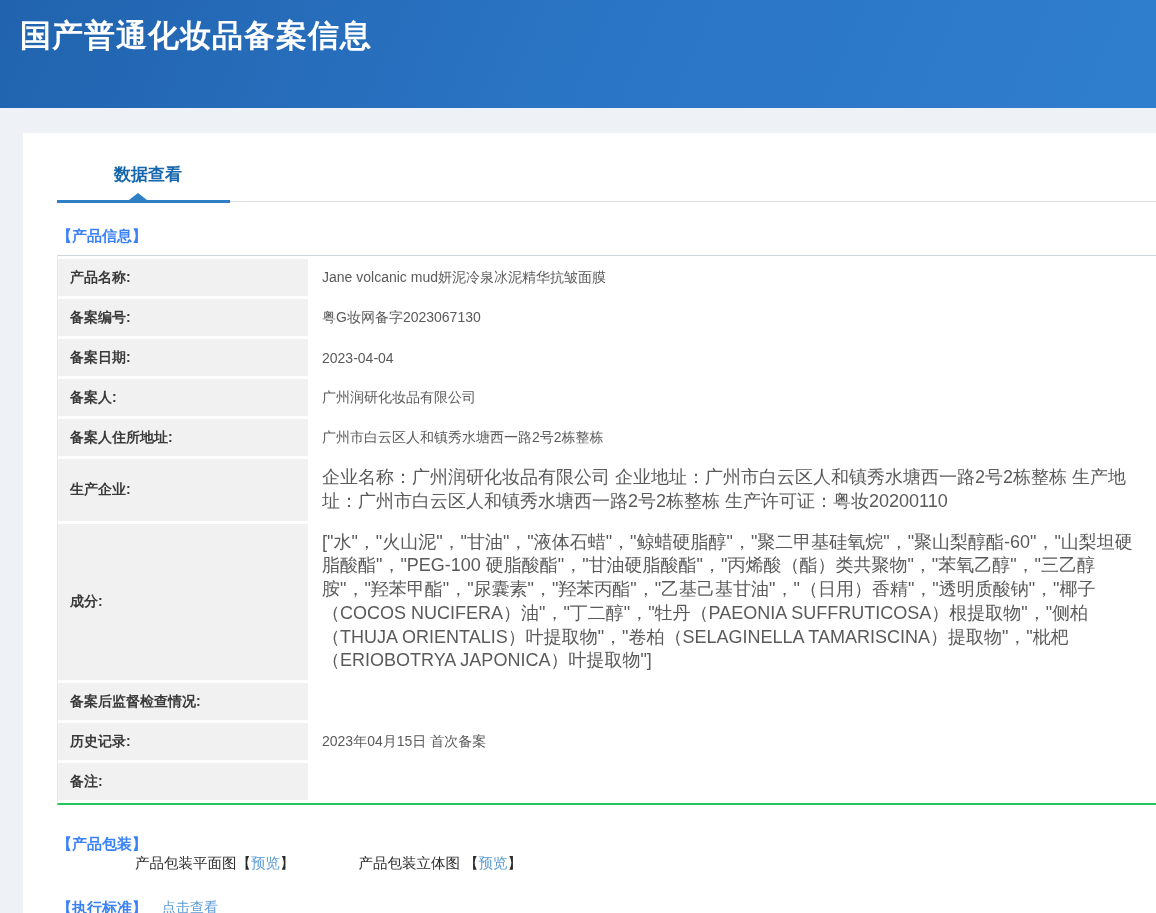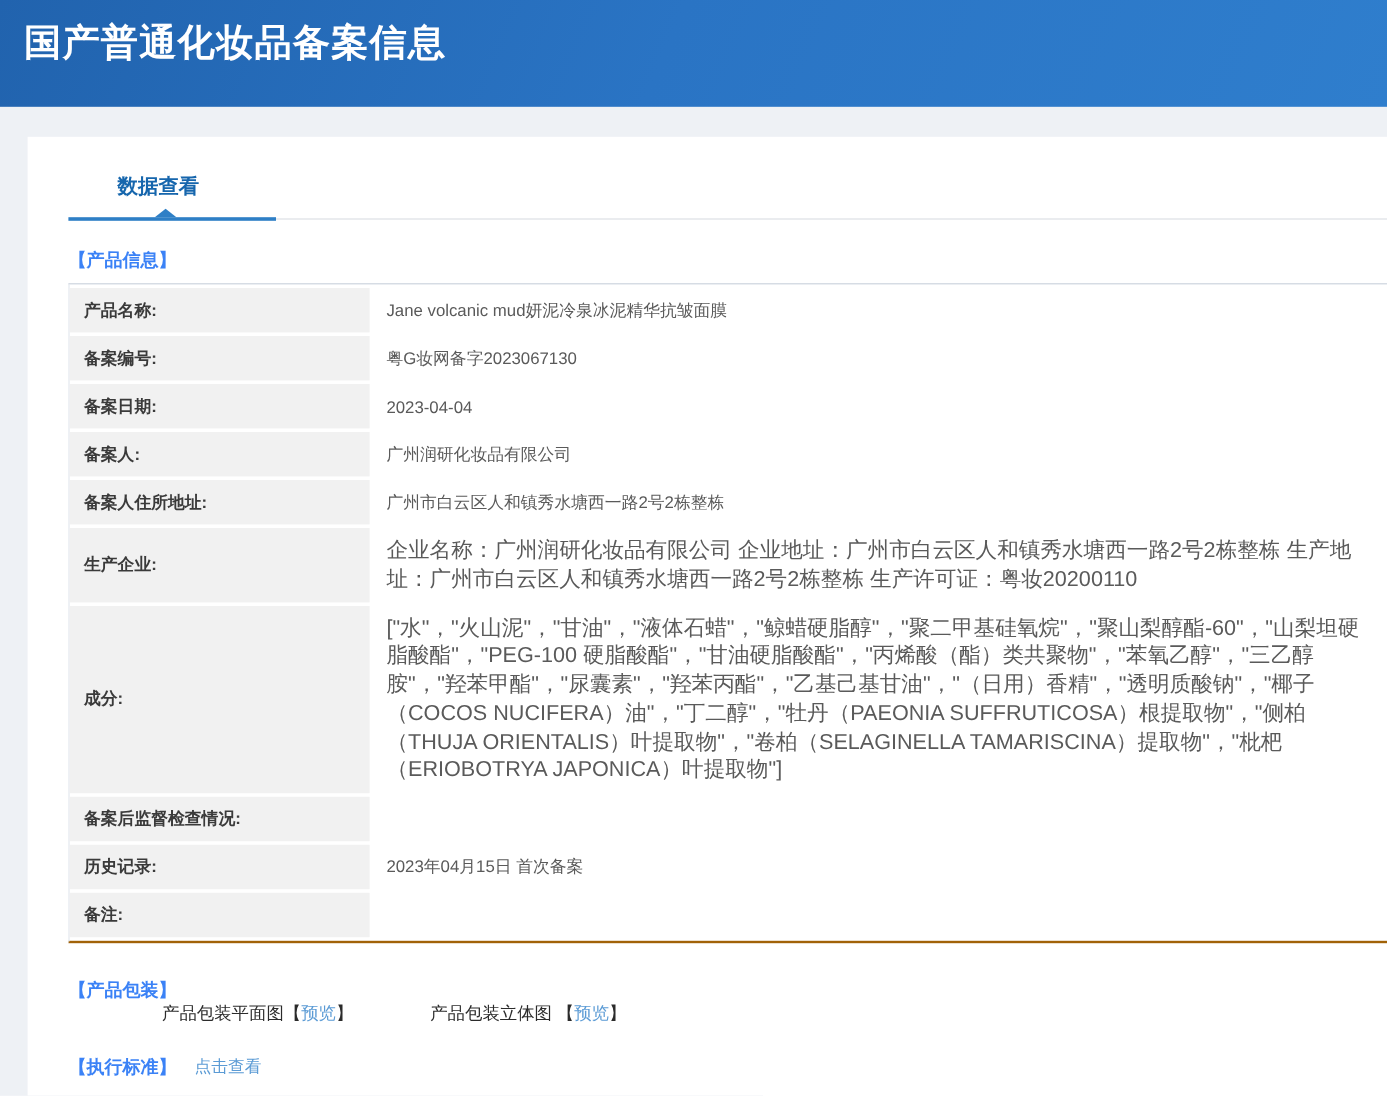--- a/index.html
+++ b/index.html
@@ -4,42 +4,42 @@
 <style>
   * { margin: 0; padding: 0; box-sizing: border-box; }
   html, body {
     width: 1156px; height: 913px;
     background: #eef1f5;
     font-family: "Liberation Sans", sans-serif;
     overflow: hidden;
   }
   
   .banner {
-    height: 89px;
+    height: 108px;
     background: linear-gradient(113deg, #2163ae 0%, #2a74c4 48%, #2f7ecd 100%);
     padding: 15px 0 0 20px;
   }
   .banner h1 {
     color: #ffffff;
     font-size: 31px;
     font-weight: 700;
     letter-spacing: 1px;
   }
   
   .card {
     margin: 25px 0 0 23px;
     width: 1133px;
     min-height: 729px;
     background: #ffffff;
     padding: 30px 0 42px 34px;
   }
   
   .tab-label {
     display: inline-block;
-    margin-left: 41px;
+    margin-left: 57px;
     font-size: 17px;
     font-weight: 700;
     color: #1666ad;
     cursor: pointer;
   }
   .tab-underline {
     position: relative;
     display: flex;
     align-items: center;
     height: 3px;
@@ -69,21 +69,21 @@
     color: #3b82f6;
   }
   .heading-product { margin-top: 24px; margin-bottom: 9px; }
   
   table.info {
     width: 100%;
     border-collapse: separate;
     border-spacing: 0 3px;
     border-top: 1px solid #ccd4de;
     border-left: 1px solid #e3e8ee;
-    border-bottom: 2px solid #a16207;
+    border-bottom: 2px solid #22c55e;
   }
   table.info td {
     vertical-align: middle;
     font-size: 14px;
   }
   td.lbl {
     width: 250px;
     background: #f1f1f1;
     font-weight: 700;
     color: #3a3a3a;

